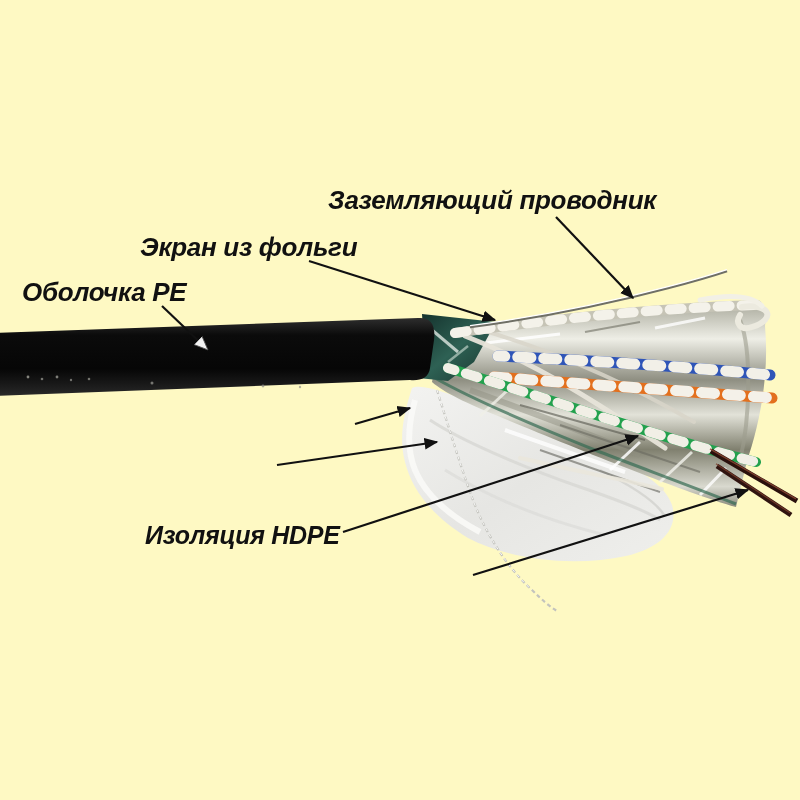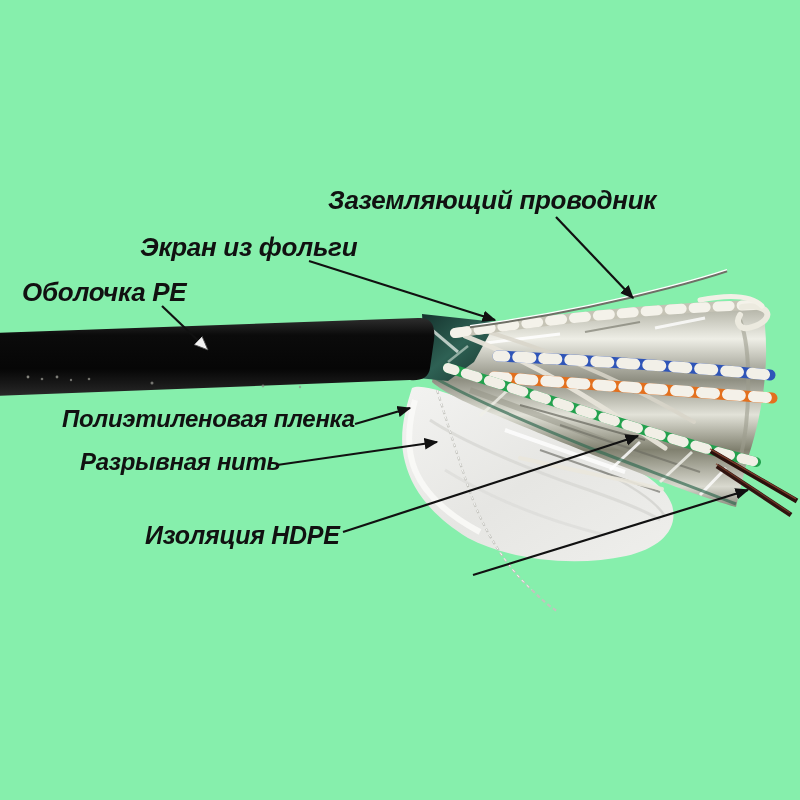--- a/index.html
+++ b/index.html
@@ -1,17 +1,17 @@
 <!DOCTYPE html>
 <html><head>
 <meta charset="utf-8">
 <style>
   html,body{margin:0;padding:0;background:#fff;}
   #stage{
-    position:relative;width:800px;height:800px;background:#86efac;overflow:hidden;
+    position:relative;width:800px;height:800px;background:#fef9c3;overflow:hidden;
     font-family:"Liberation Sans",sans-serif;
   }
   #drawing{position:absolute;left:0;top:0;}
   .cable-label{
     position:absolute;white-space:nowrap;color:#111;
     font-weight:700;font-style:italic;letter-spacing:-0.3px;line-height:1;
   }
   .lbl-grounding{left:328px;top:187px;font-size:26px;}
   .lbl-foil{left:140px;top:234px;font-size:26px;}
   .lbl-pe{left:22px;top:279px;font-size:26px;}
@@ -169,16 +169,14 @@
       <path d="M355,424 L410,408" marker-end="url(#arrB)"></path>
       <path d="M277,465 L437,442" marker-end="url(#arrB)"></path>
       <path d="M343,532 L638,436" marker-end="url(#arrB)"></path>
       <path d="M473,575 L748,490" marker-end="url(#arrB)"></path>
     </g>
   </svg>
 
   <div class="cable-label lbl-grounding">Заземляющий проводник</div>
   <div class="cable-label lbl-pe">Оболочка PE</div>
   <div class="cable-label lbl-foil">Экран из фольги</div>
-  <div class="cable-label lbl-film">Полиэтиленовая пленка</div>
-  <div class="cable-label lbl-ripcord">Разрывная нить</div>
   <div class="cable-label lbl-hdpe">Изоляция HDPE</div>
 </div>
 
 </body></html>

